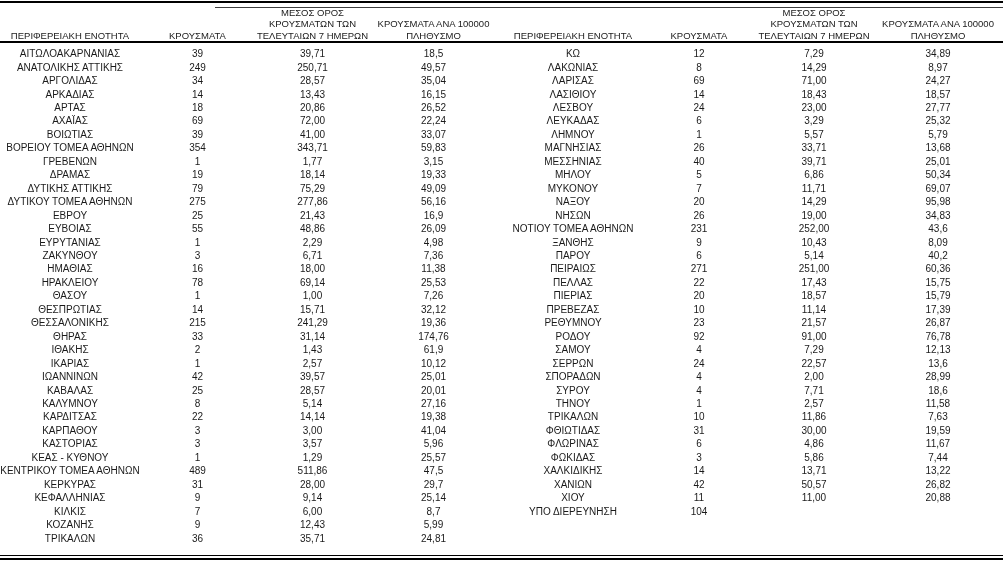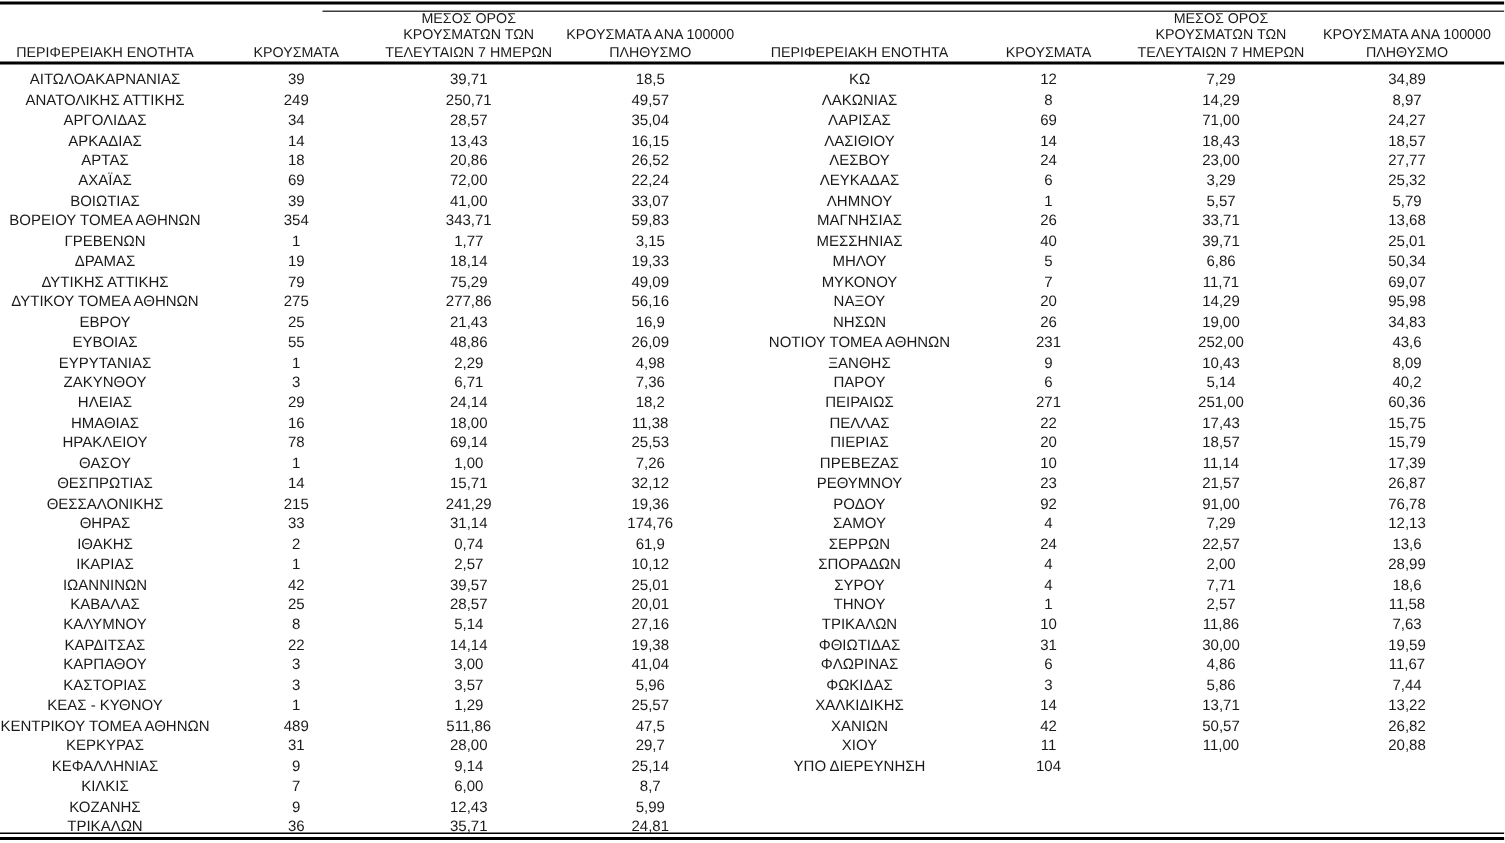--- a/index.html
+++ b/index.html
@@ -184,26 +184,20 @@
           <div class="cell">2,29</div>
           <div class="cell">4,98</div>
         </div>
         <div class="row">
           <div class="cell">ΖΑΚΥΝΘΟΥ</div>
           <div class="cell">3</div>
           <div class="cell">6,71</div>
           <div class="cell">7,36</div>
         </div>
         <div class="row">
-          <div class="cell">ΗΛΕΙΑΣ</div>
-          <div class="cell">29</div>
-          <div class="cell">24,14</div>
-          <div class="cell">18,2</div>
-        </div>
-        <div class="row">
           <div class="cell">ΗΜΑΘΙΑΣ</div>
           <div class="cell">16</div>
           <div class="cell">18,00</div>
           <div class="cell">11,38</div>
         </div>
         <div class="row">
           <div class="cell">ΗΡΑΚΛΕΙΟΥ</div>
           <div class="cell">78</div>
           <div class="cell">69,14</div>
           <div class="cell">25,53</div>
@@ -228,21 +222,21 @@
         </div>
         <div class="row">
           <div class="cell">ΘΗΡΑΣ</div>
           <div class="cell">33</div>
           <div class="cell">31,14</div>
           <div class="cell">174,76</div>
         </div>
         <div class="row">
           <div class="cell">ΙΘΑΚΗΣ</div>
           <div class="cell">2</div>
-          <div class="cell">0,74</div>
+          <div class="cell">1,43</div>
           <div class="cell">61,9</div>
         </div>
         <div class="row">
           <div class="cell">ΙΚΑΡΙΑΣ</div>
           <div class="cell">1</div>
           <div class="cell">2,57</div>
           <div class="cell">10,12</div>
         </div>
         <div class="row">
           <div class="cell">ΙΩΑΝΝΙΝΩΝ</div>

